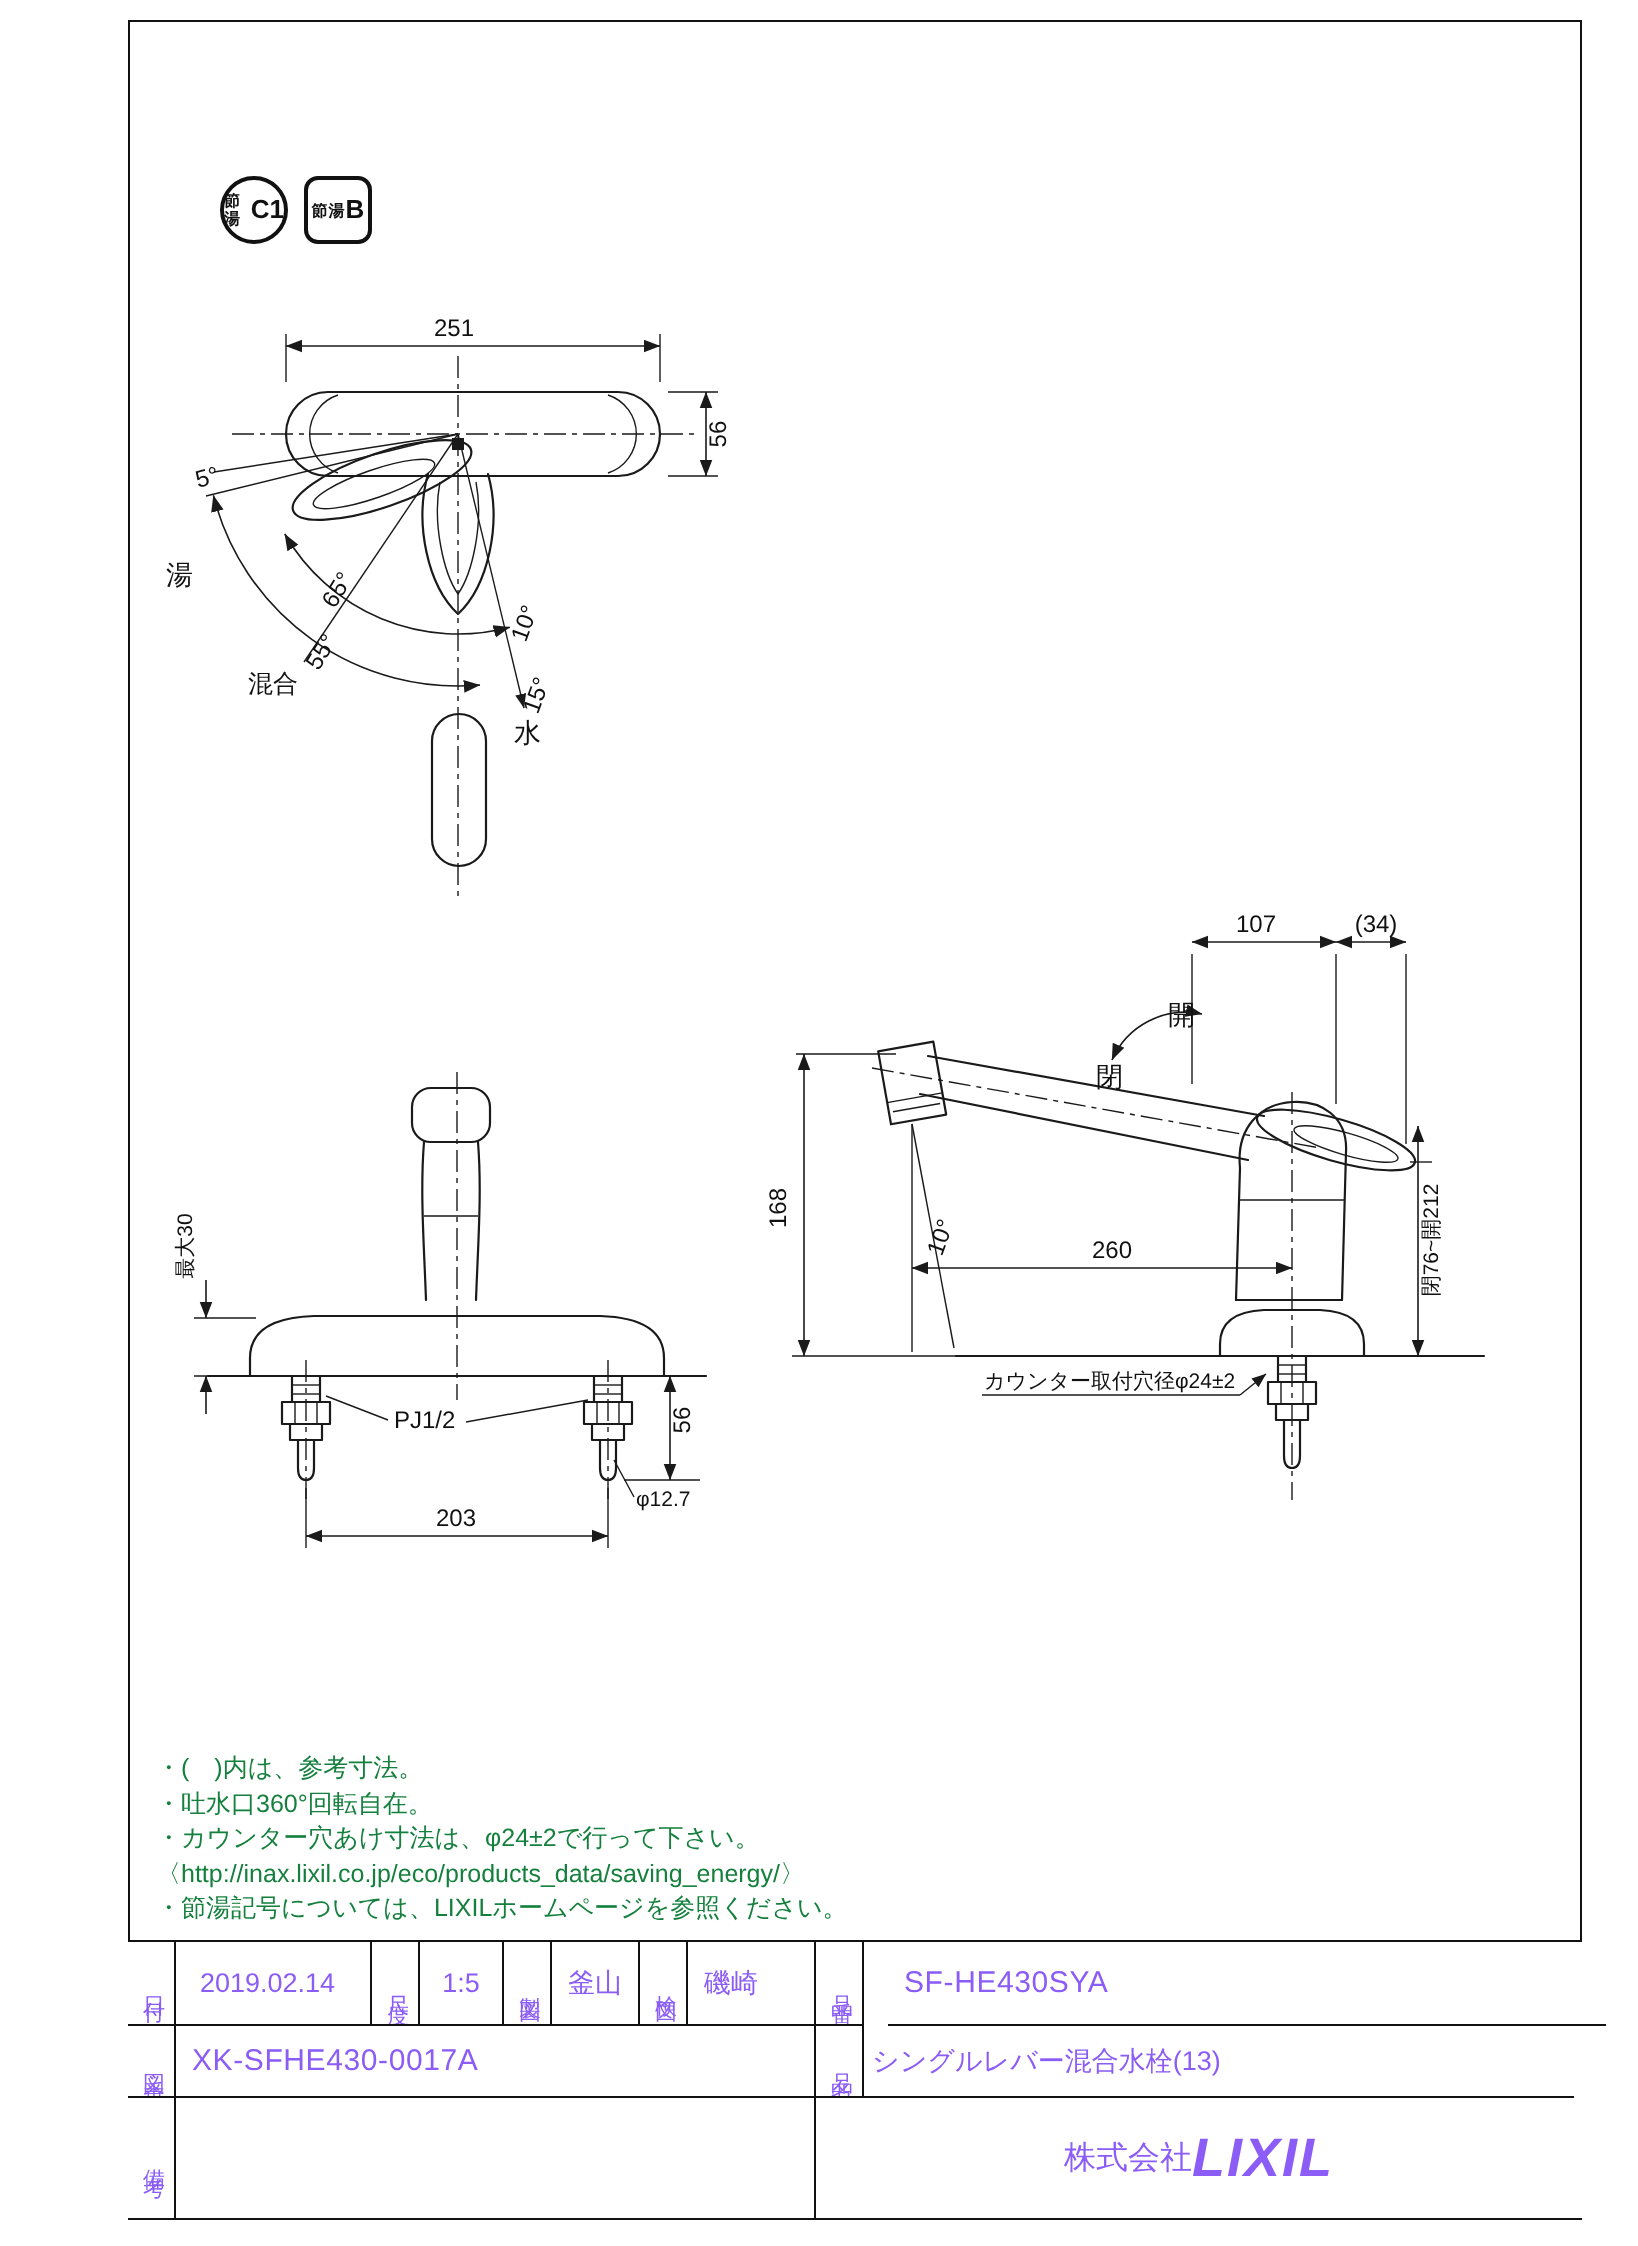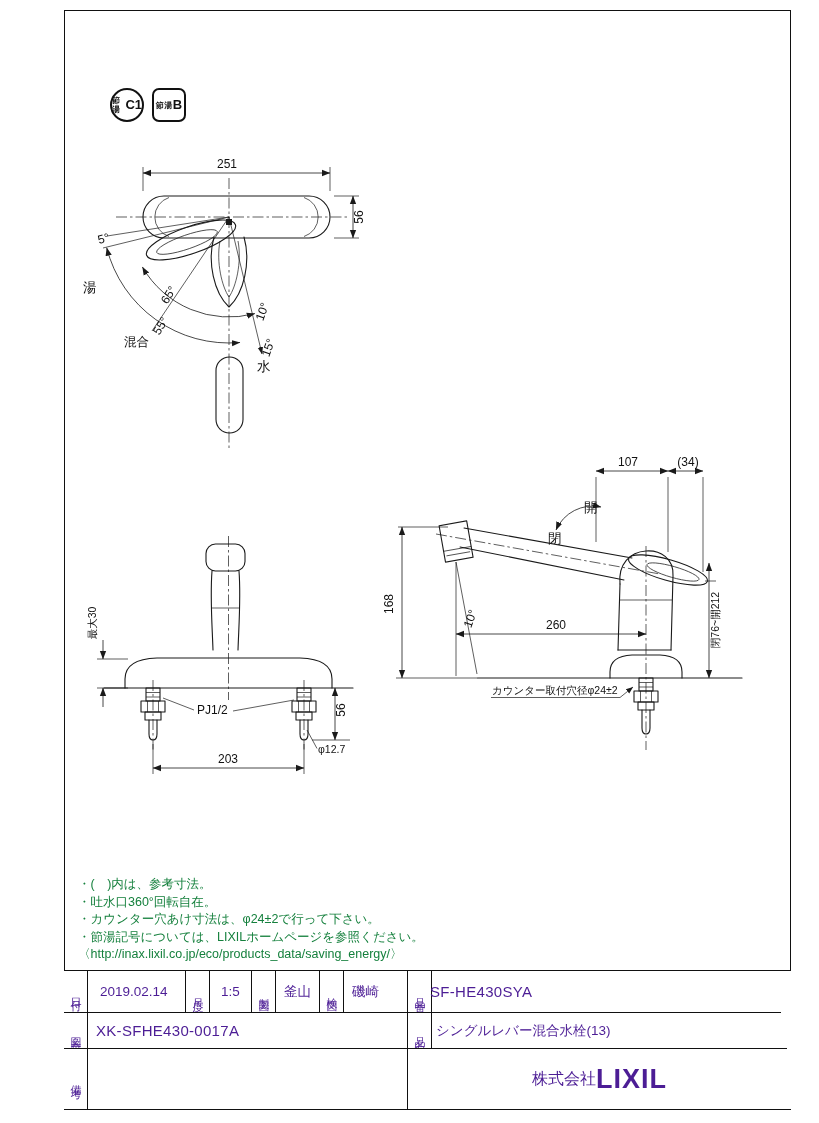--- a/index.html
+++ b/index.html
@@ -23,31 +23,31 @@
   .txt{font-family:"Liberation Sans","DejaVu Sans",sans-serif;font-size:12px;fill:#111;}
   .sm{font-size:10.5px;}
   .md{font-size:12.5px;}
   .lg{font-size:13.5px;}
   
   .notes{position:absolute;left:78px;top:876px;font-size:12.5px;line-height:17.5px;color:#15803d;}
   
   .tb{position:absolute;left:64px;top:970px;width:727px;height:139px;box-sizing:border-box;
       border-top:1.5px solid #111;background:#fff;}
   .cell{position:absolute;box-sizing:border-box;border-right:1.5px solid #111;border-bottom:1.5px solid #111;
-        display:flex;align-items:center;font-size:13.5px;color:#4c1d95;overflow:hidden;}
+        display:flex;align-items:center;font-size:13.5px;color:#8b5cf6;overflow:hidden;}
   .cell.lab{justify-content:center;}
   .vtxt{writing-mode:vertical-rl;text-orientation:upright;font-size:11px;letter-spacing:3px;line-height:1;}
   .pl12{padding-left:12px;}
   .pl8{padding-left:8px;}
   .ctr{justify-content:center;}
   .big{font-size:15px;letter-spacing:.3px;}
   .re{border-right:none;}
   .company{justify-content:center;gap:0;}
   .co-pre{font-size:16px;}
-  .co-name{font-size:27px;font-weight:bold;letter-spacing:1px;}
+  .co-name{font-size:27px;font-weight:bold;letter-spacing:1px;font-style:italic;}
 </style>
 </head>
 <body>
 
 <div class="sheet">
   <div class="frame"></div>
 
   <div class="badge round" style="left:110px;top:88px">
     <span class="badge-top">節湯</span>
     <span class="badge-main">C1</span>
@@ -202,22 +202,22 @@
       <text class="txt sm" x="492" y="694">カウンター取付穴径φ24±2</text>
       <line class="thin" x1="491" y1="697.5" x2="620" y2="697.5"></line>
       <line class="thin" x1="620" y1="697.5" x2="633" y2="687" marker-end="url(#ar)"></line>
     </g>
   </svg>
 
   <div class="notes">
     <div>・(　)内は、参考寸法。</div>
     <div>・吐水口360°回転自在。</div>
     <div>・カウンター穴あけ寸法は、φ24±2で行って下さい。</div>
+    <div>〈http://inax.lixil.co.jp/eco/products_data/saving_energy/〉</div>
     <div>・節湯記号については、LIXILホームページを参照ください。</div>
-    <div>〈http://inax.lixil.co.jp/eco/products_data/saving_energy/〉</div>
   </div>
 
   <div class="tb">
     <div class="cell lab" style="left:0;top:0;width:24px;height:42px">
         <span class="vtxt">日付</span>
       </div>
     <div class="cell val pl12" style="left:24px;top:0;width:98px;height:42px">2019.02.14</div>
     <div class="cell lab" style="left:122px;top:0;width:24px;height:42px">
         <span class="vtxt">尺度</span>
       </div>
@@ -226,21 +226,21 @@
         <span class="vtxt">製図</span>
       </div>
     <div class="cell ctr" style="left:212px;top:0;width:44px;height:42px">釜山</div>
     <div class="cell lab" style="left:256px;top:0;width:24px;height:42px">
         <span class="vtxt">検図</span>
       </div>
     <div class="cell pl8" style="left:280px;top:0;width:64px;height:42px">磯崎</div>
     <div class="cell lab" style="left:344px;top:0;width:24px;height:42px">
         <span class="vtxt">品番</span>
       </div>
-    <div class="cell pl8 big re" style="left:358px;top:0;width:359px;height:42px">SF-HE430SYA</div>
+    <div class="cell pl8 big re" style="left:380px;top:0;width:359px;height:42px">SF-HE430SYA</div>
 
     <div class="cell lab" style="left:0;top:42px;width:24px;height:36px">
         <span class="vtxt">図番</span>
       </div>
     <div class="cell pl8 big" style="left:24px;top:42px;width:320px;height:36px">XK-SFHE430-0017A</div>
     <div class="cell lab" style="left:344px;top:42px;width:24px;height:36px">
         <span class="vtxt">品名</span>
       </div>
     <div class="cell pl8 re" style="left:364px;top:42px;width:359px;height:36px">シングルレバー混合水栓(13)</div>
 

